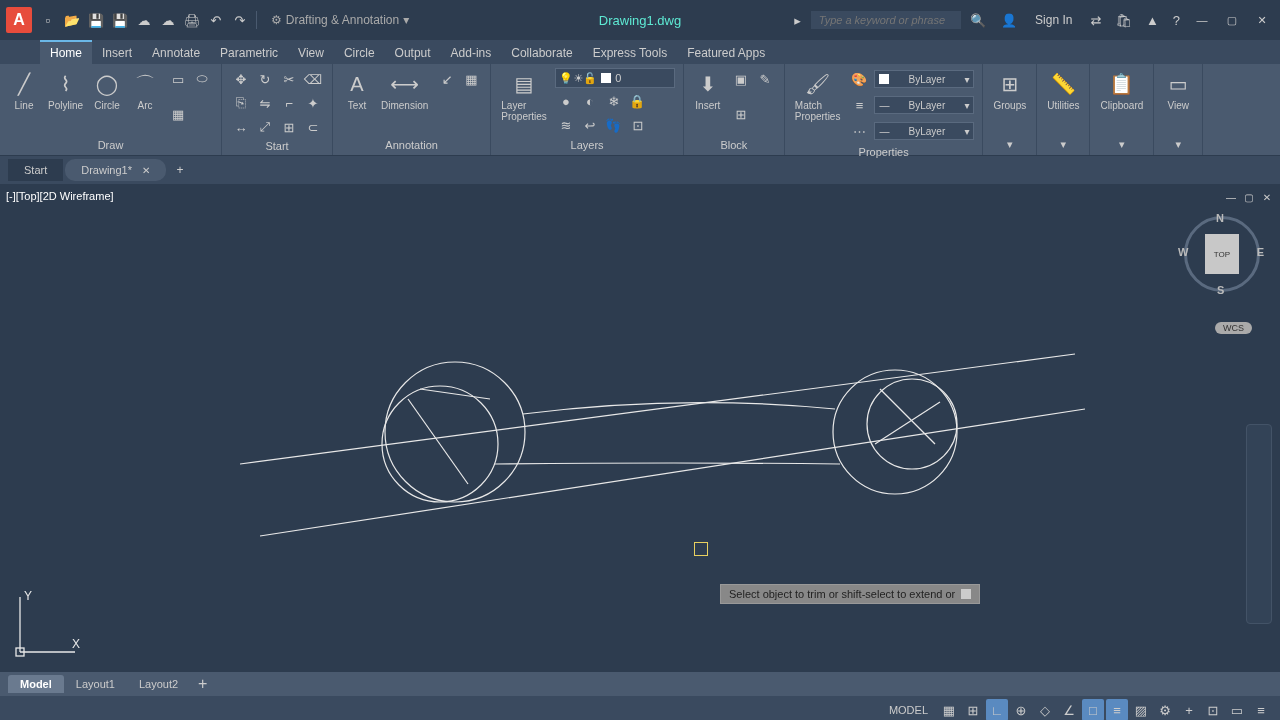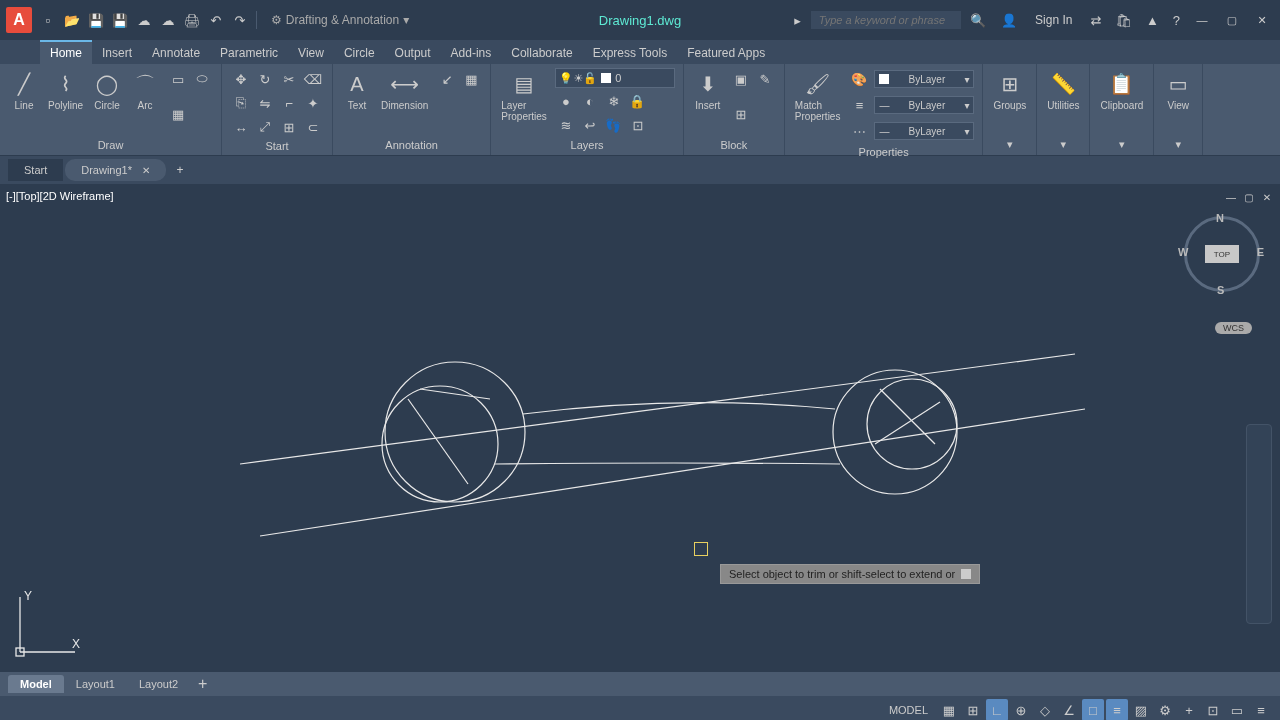--- a/index.html
+++ b/index.html
@@ -42,32 +42,32 @@
 .doc-tab-close { font-size: 10px; cursor: pointer; }
 .doc-tab-add { padding: 4px 8px; color: #ccc; cursor: pointer; font-size: 12px; }
 
 .canvas-area { position: relative; height: 488px; background: #2d3c4f; overflow: hidden; }
 .view-label { position: absolute; top: 6px; left: 6px; color: #fff; font-size: 11px; }
 .view-controls { position: absolute; top: 6px; right: 6px; display: flex; gap: 4px; }
 .vc-btn { width: 14px; height: 14px; color: #ccc; font-size: 10px; cursor: pointer; display: flex; align-items: center; justify-content: center; }
 
 .viewcube { position: absolute; top: 30px; right: 18px; width: 80px; height: 80px; display: flex; align-items: center; justify-content: center; }
 .vc-ring { position: absolute; width: 76px; height: 76px; border: 3px solid #5a6a7f; border-radius: 50%; }
-.vc-face { width: 34px; height: 18px; background: #c8c8c8; display: flex; align-items: center; justify-content: center; font-size: 8px; color: #333; position: relative; z-index: 2; }
+.vc-face { width: 34px; height: 40px; background: #c8c8c8; display: flex; align-items: center; justify-content: center; font-size: 8px; color: #333; position: relative; z-index: 2; }
 .vc-dir { position: absolute; color: #bbb; font-size: 11px; font-weight: bold; }
 .wcs-badge { position: absolute; top: 138px; right: 28px; background: #aaa; border-radius: 6px; padding: 1px 8px; font-size: 9px; color: #333; }
 
 .nav-bar { position: absolute; right: 8px; top: 240px; width: 26px; height: 200px; background: #3a4a5f; border: 1px solid #5a6a7f; border-radius: 4px; opacity: 0.5; }
 
 .ucs-icon { position: absolute; bottom: 10px; left: 10px; }
 
 .drawing-svg { position: absolute; top: 0; left: 0; width: 100%; height: 100%; }
 
 .cursor-pick { position: absolute; width: 14px; height: 14px; border: 1.5px solid #e8d060; pointer-events: none; }
-.tooltip { position: absolute; background: #888; border: 1px solid #999; padding: 3px 8px; font-size: 11px; color: #222; display: flex; align-items: center; }
+.tooltip { position: absolute; background: #888; border: 1px solid #999; padding: 3px 8px; font-size: 11px; color: #222; display: flex; align-items: center; margin-top: 20px; }
 
 .layout-bar { height: 24px; background: #4a5a6f; display: flex; align-items: center; padding-left: 8px; }
 .layout-tab { padding: 3px 12px; color: #ccc; font-size: 11px; cursor: pointer; }
 .layout-tab.active { background: #6a7a8f; color: #fff; font-weight: bold; border-radius: 3px 3px 0 0; }
 .layout-add { padding: 3px 8px; color: #ccc; cursor: pointer; }
 
 .statusbar { height: 28px; background: #3a4a5f; display: flex; align-items: center; justify-content: flex-end; padding: 0 8px; gap: 2px; }
 .sb-model { color: #ccc; font-size: 11px; padding: 0 8px; }
 .sb-btn { width: 22px; height: 22px; display: flex; align-items: center; justify-content: center; color: #ccc; font-size: 13px; cursor: pointer; border: 1px solid transparent; }
 .sb-btn.active { background: #5a8ac0; border-radius: 2px; }

